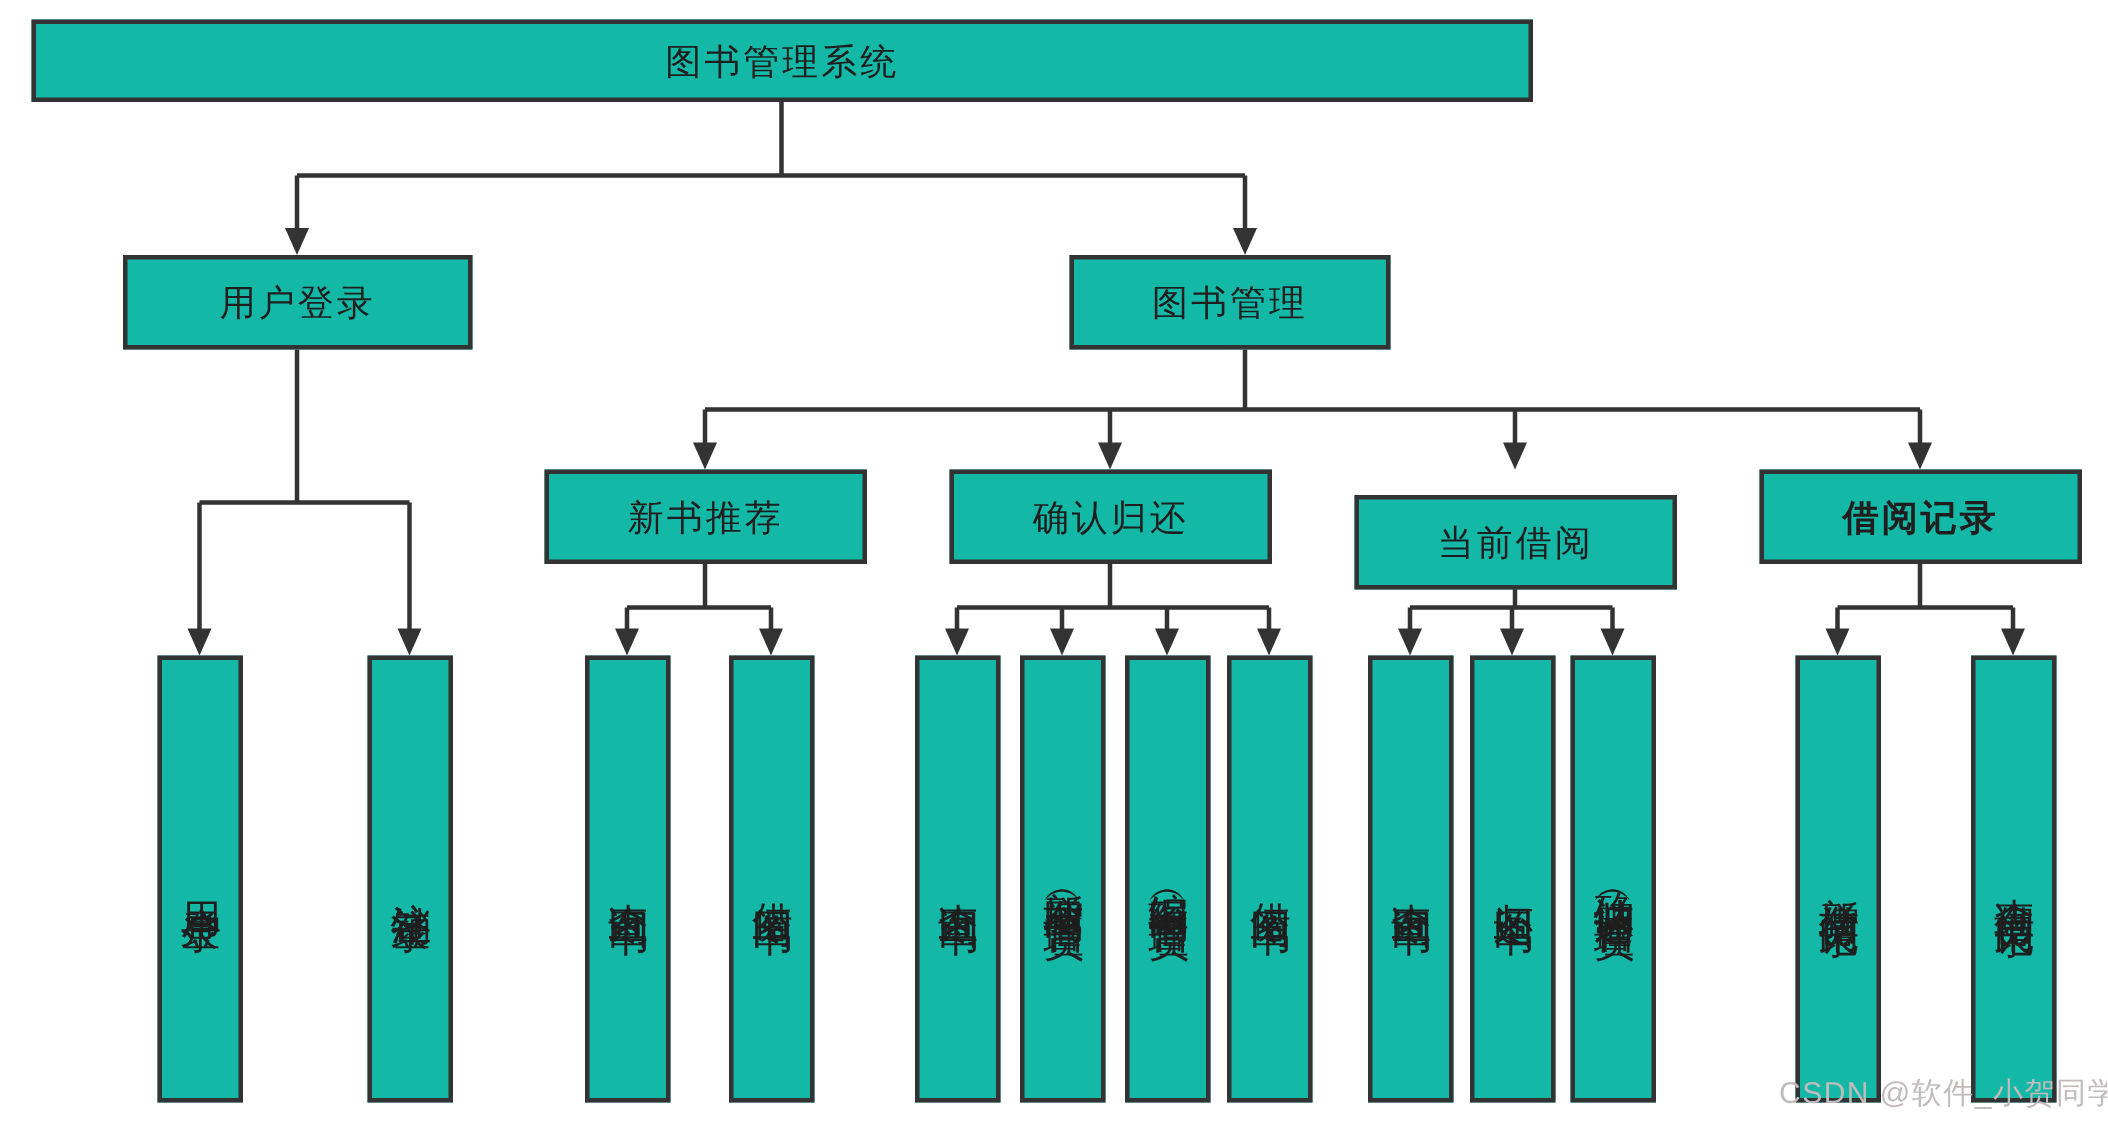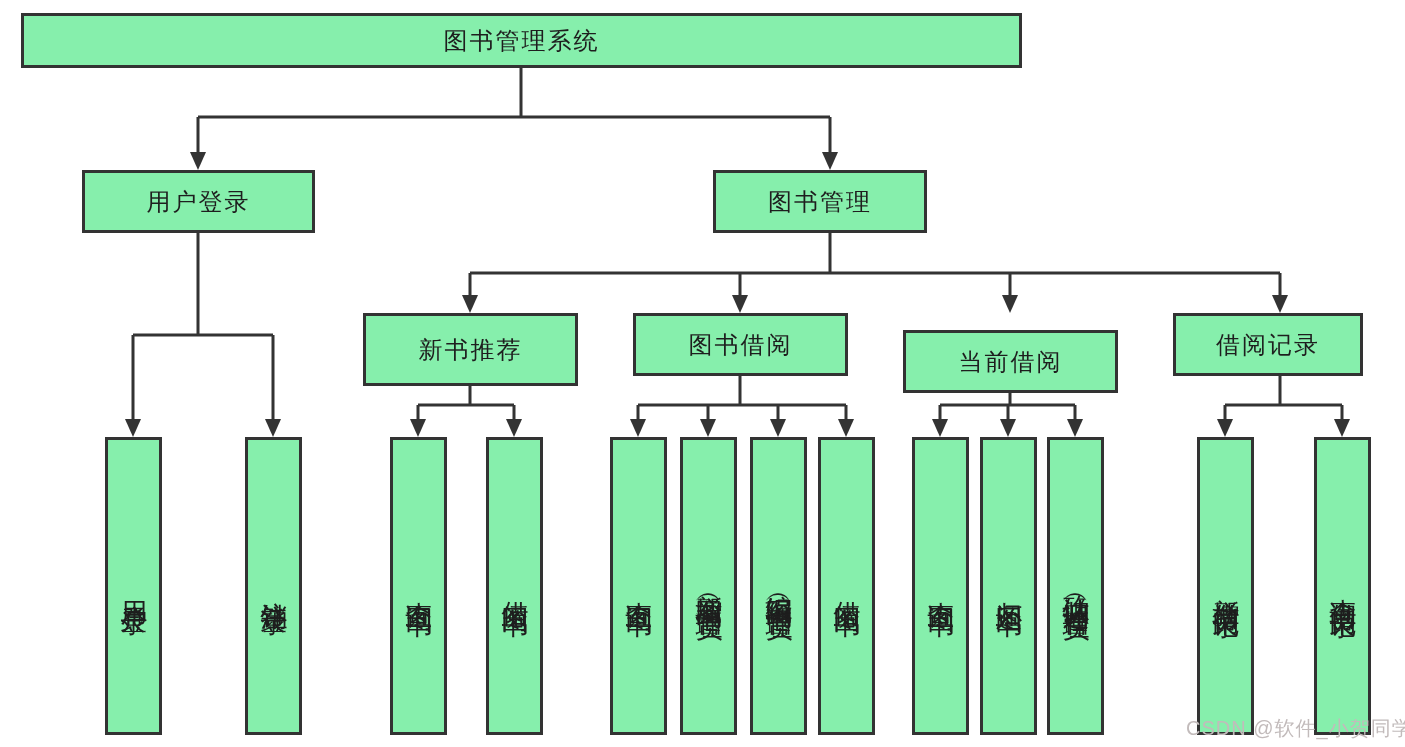--- a/index.html
+++ b/index.html
@@ -19,21 +19,21 @@
   .connectors {
     position: absolute;
     left: 0;
     top: 0;
     width: 1405px;
     height: 747px;
     z-index: 1;
   }
   .node {
     position: absolute;
-    background: #86efac;
+    background: #14b8a6;
     border: 3px solid #333333;
     box-sizing: border-box;
     display: flex;
     align-items: center;
     justify-content: center;
     z-index: 2;
   }
   .hbox {
     font-size: 24px;
     letter-spacing: 2px;
@@ -107,30 +107,30 @@
     <span class="label">图书管理系统</span>
   </div>
 
   <div class="node hbox" style="left:82px; top:170px; width:233px; height:63px;">
     <span class="label">用户登录</span>
   </div>
   <div class="node hbox" style="left:713px; top:170px; width:214px; height:63px;">
     <span class="label">图书管理</span>
   </div>
 
-  <div class="node hbox" style="left:363px; top:313px; width:215px; height:73px;">
+  <div class="node hbox" style="left:363px; top:313px; width:215px; height:63px;">
     <span class="label">新书推荐</span>
   </div>
   <div class="node hbox" style="left:633px; top:313px; width:215px; height:63px;">
-    <span class="label">图书借阅</span>
+    <span class="label">确认归还</span>
   </div>
   <div class="node hbox" style="left:903px; top:313px; width:215px; height:63px;margin-top:17px;">
     <span class="label">当前借阅</span>
   </div>
-  <div class="node hbox" style="left:1173px; top:313px; width:190px; height:63px;">
+  <div class="node hbox" style="left:1173px; top:313px; width:215px; height:63px;font-weight:bold;">
     <span class="label">借阅记录</span>
   </div>
 
   <div class="node vbox" style="left:105px; top:437px; width:57px; height:298px;">
     <span class="label">用户登录</span>
   </div>
   <div class="node vbox" style="left:245px; top:437px; width:57px; height:298px;">
     <span class="label">注销登录</span>
   </div>
 

